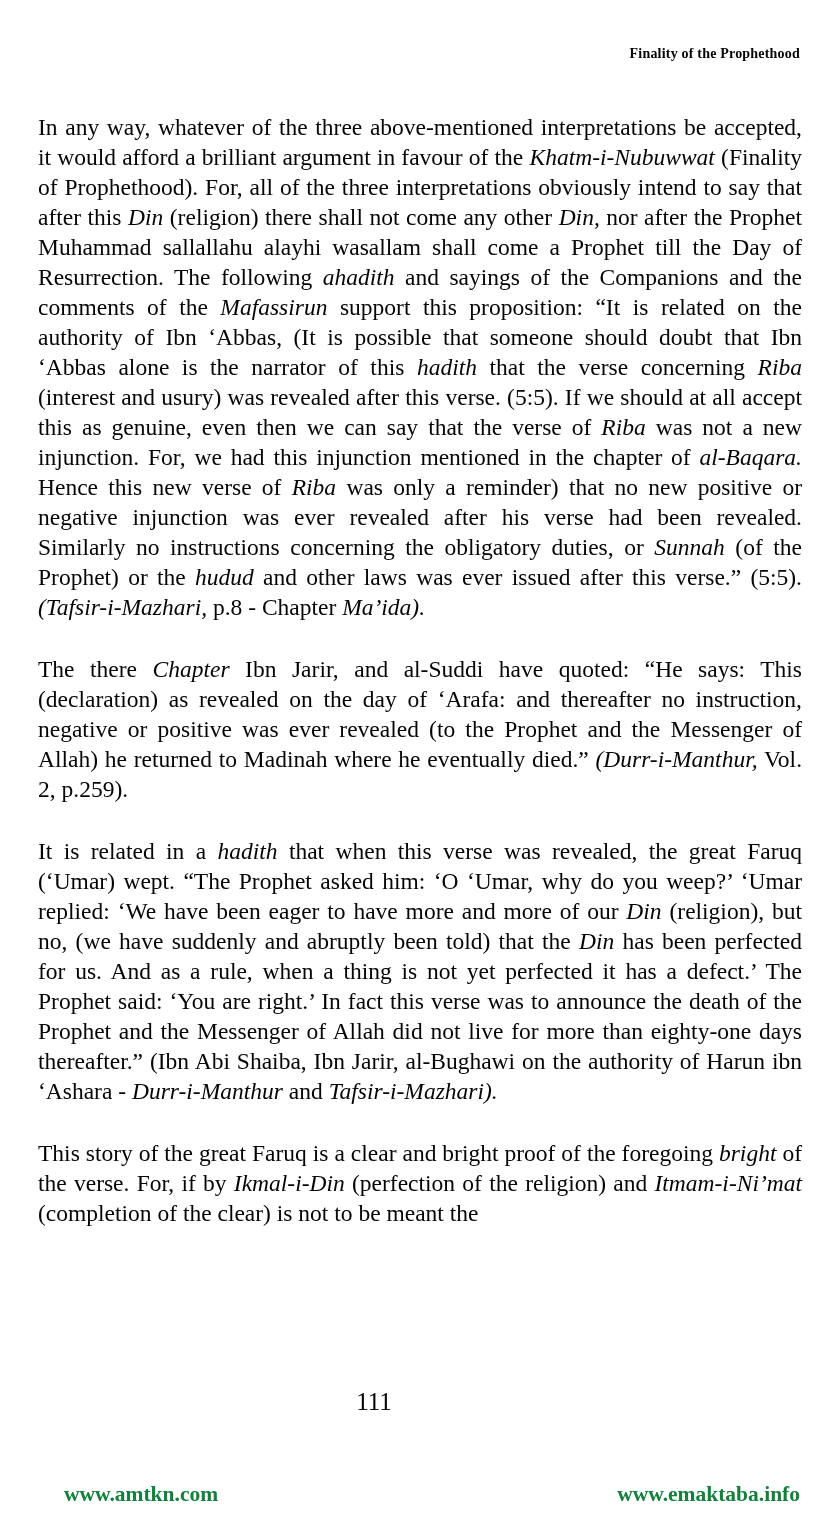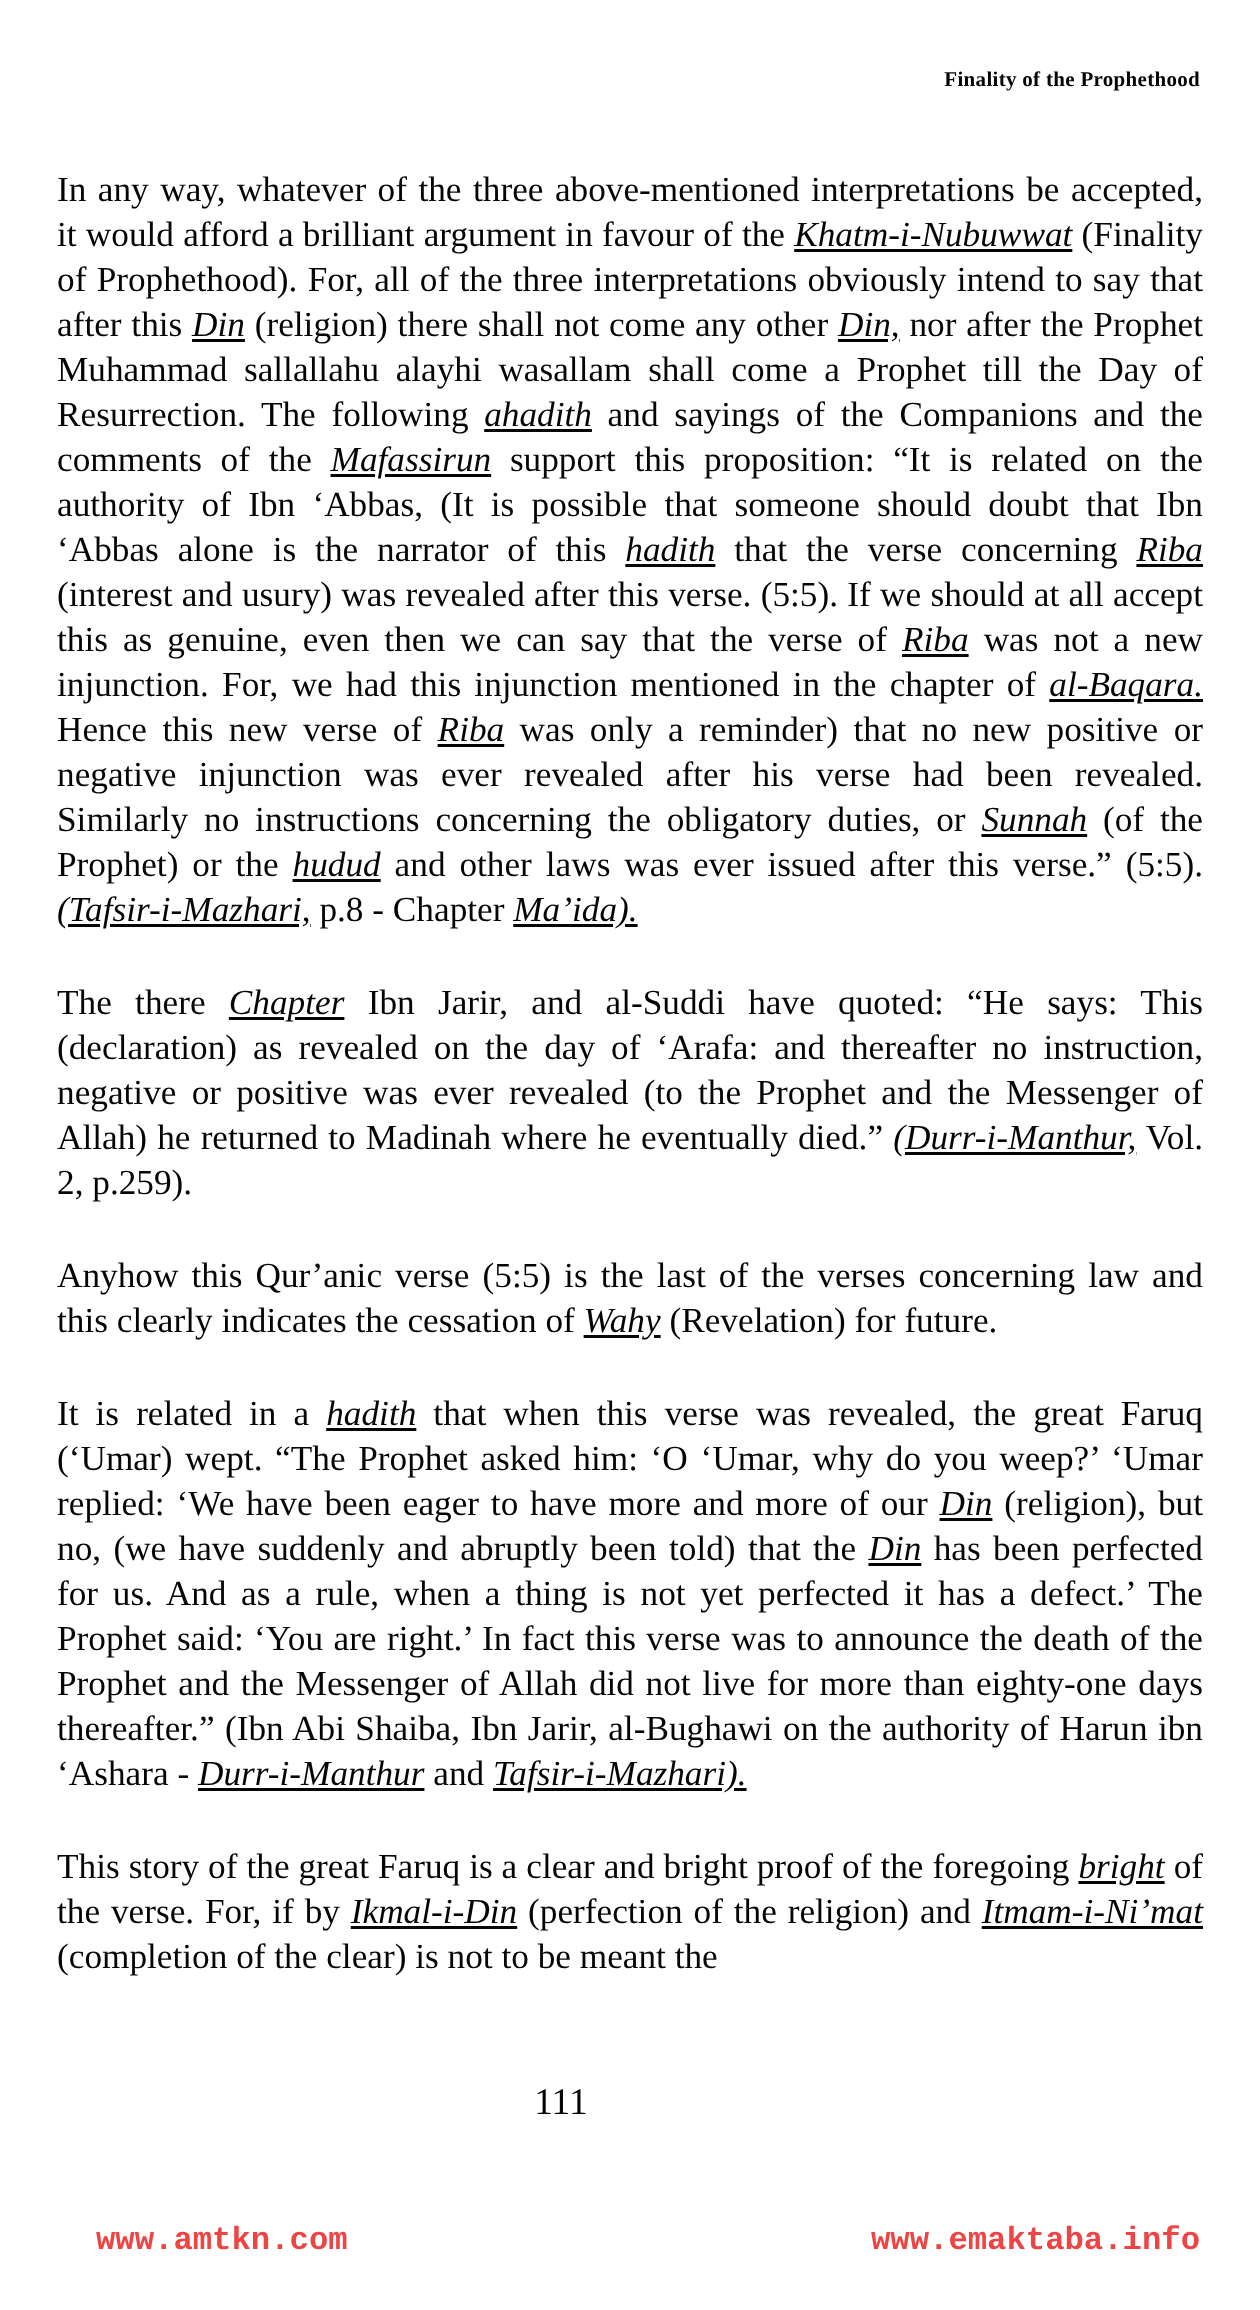--- a/index.html
+++ b/index.html
@@ -33,55 +33,53 @@
     width: 764px;
     font-size: 23.5px;
     line-height: 30px;
     text-align: justify;
   }
   .body-text p {
     margin: 0 0 32px 0;
   }
   .body-text i {
     font-style: italic;
-    text-decoration: underline;
   }
   .page-number {
     position: absolute;
     top: 1388px;
     left: 0;
     width: 748px;
     text-align: center;
     font-size: 25px;
   }
   .footer {
     position: absolute;
     top: 1482px;
     left: 64px;
     right: 40px;
     display: flex;
     justify-content: space-between;
     align-items: center;
-    font-family: Liberation Mono, monospace;
+    font-family: Liberation Serif, serif;
     font-weight: bold;
     font-size: 21.5px;
-    color: #ef4444;
+    color: #15803d;
   }
 </style>
 </head>
 <body>
 
 <div class="page">
 
   <div class="running-header">Finality of the Prophethood</div>
 
   <div class="body-text">
     <p><span>In any way, whatever of the three above-mentioned interpretations be accepted, it would afford a brilliant argument in favour of the </span><i>Khatm-i-Nubuwwat</i><span> (Finality of Prophethood). For, all of the three interpretations obviously intend to say that after this </span><i>Din</i><span> (religion) there shall not come any other </span><i>Din,</i><span> nor after the Prophet Muhammad sallallahu alayhi wasallam shall come a Prophet till the Day of Resurrection. The following </span><i>ahadith</i><span> and sayings of the Companions and the comments of the </span><i>Mafassirun</i><span> support this proposition: “It is related on the authority of Ibn ‘Abbas, (It is possible that someone should doubt that Ibn ‘Abbas alone is the narrator of this </span><i>hadith</i><span> that the verse concerning </span><i>Riba</i><span> (interest and usury) was revealed after this verse. (5:5). If we should at all accept this as genuine, even then we can say that the verse of </span><i>Riba</i><span> was not a new injunction. For, we had this injunction mentioned in the chapter of </span><i>al-Baqara.</i><span> Hence this new verse of </span><i>Riba</i><span> was only a reminder) that no new positive or negative injunction was ever revealed after his verse had been revealed. Similarly no instructions concerning the obligatory duties, or </span><i>Sunnah</i><span> (of the Prophet) or the </span><i>hudud</i><span> and other laws was ever issued after this verse.” (5:5). </span><i>(Tafsir-i-Mazhari,</i><span> p.8 - Chapter </span><i>Ma’ida).</i></p>
     <p><span>The there </span><i>Chapter</i><span> Ibn Jarir, and al-Suddi have quoted: “He says: This (declaration) as revealed on the day of ‘Arafa: and thereafter no instruction, negative or positive was ever revealed (to the Prophet and the Messenger of Allah) he returned to Madinah where he eventually died.” </span><i>(Durr-i-Manthur,</i><span> Vol. 2, p.259).</span></p>
-    <p><span>Anyhow this Qur’anic verse (5:5) is the last of the verses concerning law and this clearly indicates the cessation of </span><i>Wahy</i><span> (Revelation) for future.</span></p>
     <p><span>It is related in a </span><i>hadith</i><span> that when this verse was revealed, the great Faruq (‘Umar) wept. “The Prophet asked him: ‘O ‘Umar, why do you weep?’ ‘Umar replied: ‘We have been eager to have more and more of our </span><i>Din</i><span> (religion), but no, (we have suddenly and abruptly been told) that the </span><i>Din</i><span> has been perfected for us. And as a rule, when a thing is not yet perfected it has a defect.’ The Prophet said: ‘You are right.’ In fact this verse was to announce the death of the Prophet and the Messenger of Allah did not live for more than eighty-one days thereafter.” (Ibn Abi Shaiba, Ibn Jarir, al-Bughawi on the authority of Harun ibn ‘Ashara - </span><i>Durr-i-Manthur</i><span> and </span><i>Tafsir-i-Mazhari).</i></p>
     <p><span>This story of the great Faruq is a clear and bright proof of the foregoing </span><i>bright</i><span> of the verse. For, if by </span><i>Ikmal-i-Din</i><span> (perfection of the religion) and </span><i>Itmam-i-Ni’mat</i><span> (completion of the clear) is not to be meant the</span></p>
   </div>
 
   <div class="page-number">111</div>
 
   <div class="footer">
     <span>www.amtkn.com</span>
     <span>www.emaktaba.info</span>
   </div>

